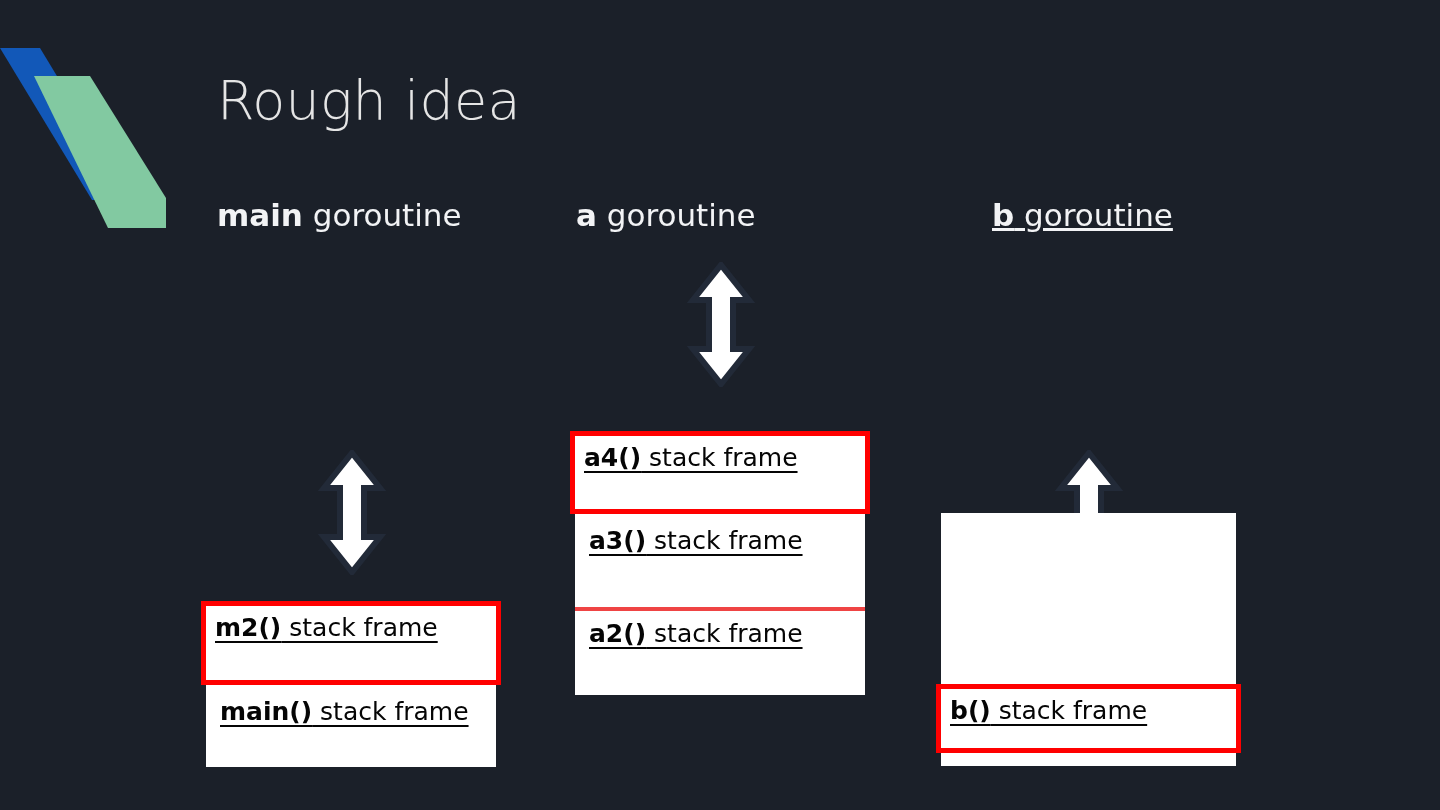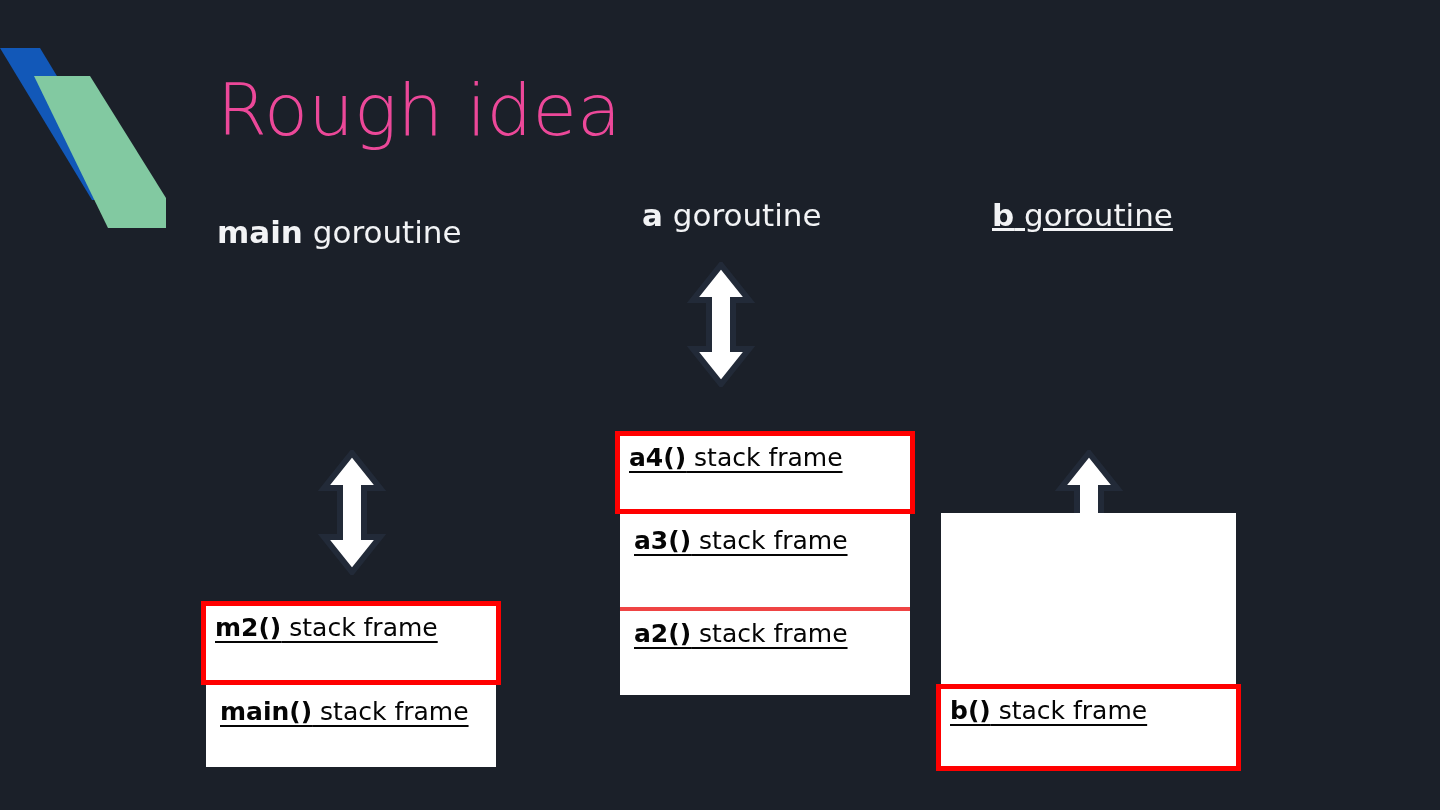--- a/index.html
+++ b/index.html
@@ -23,23 +23,23 @@
     width: 180px;
     height: 200px;
     pointer-events: none;
   }
 
   
   #slide-title {
     position: absolute;
     left: 217px;
     top: 74px;
-    font-size: 72px;
+    font-size: 54px;
     font-weight: 300;
-    color: #ec4899;
+    color: #e5e5e5;
     letter-spacing: 0.2px;
     line-height: 1;
     white-space: nowrap;
   }
 
   
   .column {
     position: absolute;
     top: 0;
     height: 810px;
@@ -106,48 +106,48 @@
 <body>
 
 <svg id="logo" viewBox="0 0 180 200">
   <polygon points="0,20 40,20 132,172 92,172" fill="#1258b8"></polygon>
   <polygon points="34,48 90,48 166,170 166,200 108,200" fill="#82c9a1"></polygon>
 </svg>
 
 <div id="slide-title">Rough idea</div>
 
 <div class="column">
-  <div class="col-header" style="left:217px;margin-top:17px;">
+  <div class="col-header" style="left:217px;">
     <span class="kw">main</span><span> goroutine</span>
   </div>
 
   <svg class="arrow" style="left:318px; top:450px; width:68px; height:125px;" viewBox="0 0 68 125">
     <path d="M34 3 L62 38 L46 38 L46 87 L62 87 L34 122 L6 87 L22 87 L22 38 L6 38 Z" fill="#ffffff" stroke="#222a38" stroke-width="6" stroke-linejoin="miter"></path>
   </svg>
 
   <div class="stack" style="left:206px; top:511px; width:290px; height:256px;">
     <div class="frame hl" style="top:90px; height:84px;">
       <div class="frame-label"><span class="fn">m2()</span><span> stack frame</span></div>
     </div>
     <div class="frame" style="top:174px; height:82px;padding-left:12px;">
       <div class="frame-label"><span class="fn">main()</span><span> stack frame</span></div>
     </div>
   </div>
 </div>
 
 <div class="column">
-  <div class="col-header" style="left:642px;">
+  <div class="col-header" style="left:576px;">
     <span class="kw">a</span><span> goroutine</span>
   </div>
 
   <svg class="arrow" style="left:687px; top:262px; width:68px; height:125px;" viewBox="0 0 68 125">
     <path d="M34 3 L62 38 L46 38 L46 87 L62 87 L34 122 L6 87 L22 87 L22 38 L6 38 Z" fill="#ffffff" stroke="#222a38" stroke-width="6" stroke-linejoin="miter"></path>
   </svg>
 
-  <div class="stack" style="left:575px; top:323px; width:290px; height:444px;margin-left:45px;">
+  <div class="stack" style="left:575px; top:323px; width:290px; height:444px;">
     <div class="frame hl" style="top:108px; height:83px;">
       <div class="frame-label"><span class="fn">a4()</span><span> stack frame</span></div>
     </div>
     <div class="frame" style="top:191px; height:103px;">
       <div class="frame-label"><span class="fn">a3()</span><span> stack frame</span></div>
     </div>
     <div class="frame sep-top" style="top:284px; height:88px;">
       <div class="frame-label" style="top:8px;"><span class="fn">a2()</span><span> stack frame</span></div>
     </div>
   </div>
@@ -157,17 +157,17 @@
   <div class="col-header" style="left:992px;text-decoration:underline;">
     <span class="kw">b</span><span> goroutine</span>
   </div>
 
   <svg class="arrow" style="left:1055px; top:450px; width:68px; height:125px;" viewBox="0 0 68 125">
     <path d="M34 3 L62 38 L46 38 L46 87 L62 87 L34 122 L6 87 L22 87 L22 38 L6 38 Z" fill="#ffffff" stroke="#222a38" stroke-width="6" stroke-linejoin="miter"></path>
   </svg>
 
   <div class="stack" style="left:941px; top:513px; width:295px; height:253px;">
     <div class="frame" style="top:0px; height:253px;"></div>
-    <div class="frame hl" style="top:171px; height:87px;">
+    <div class="frame hl" style="top:171px; height:69px;">
       <div class="frame-label"><span class="fn">b()</span><span> stack frame</span></div>
     </div>
   </div>
 </div>
 
 </body></html>

